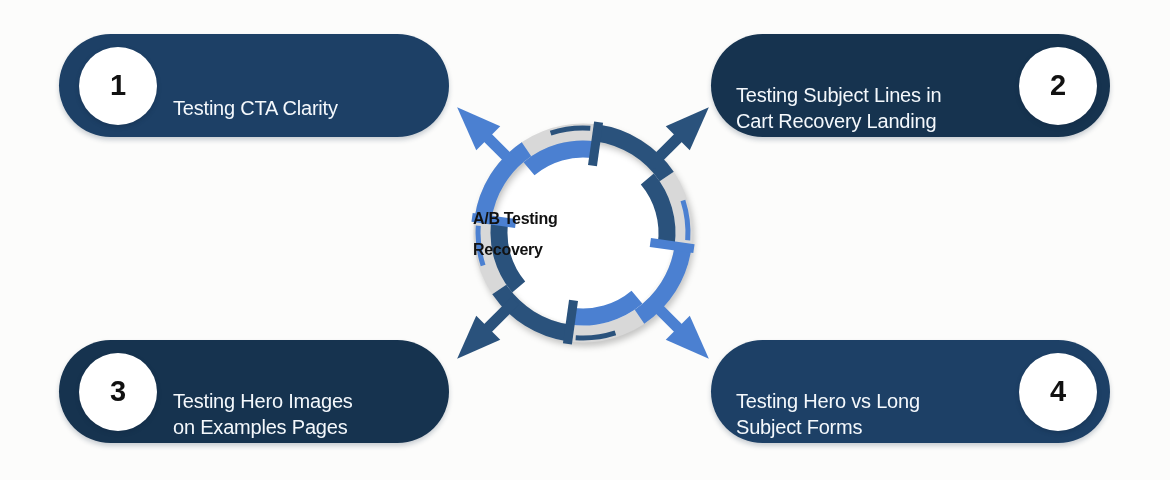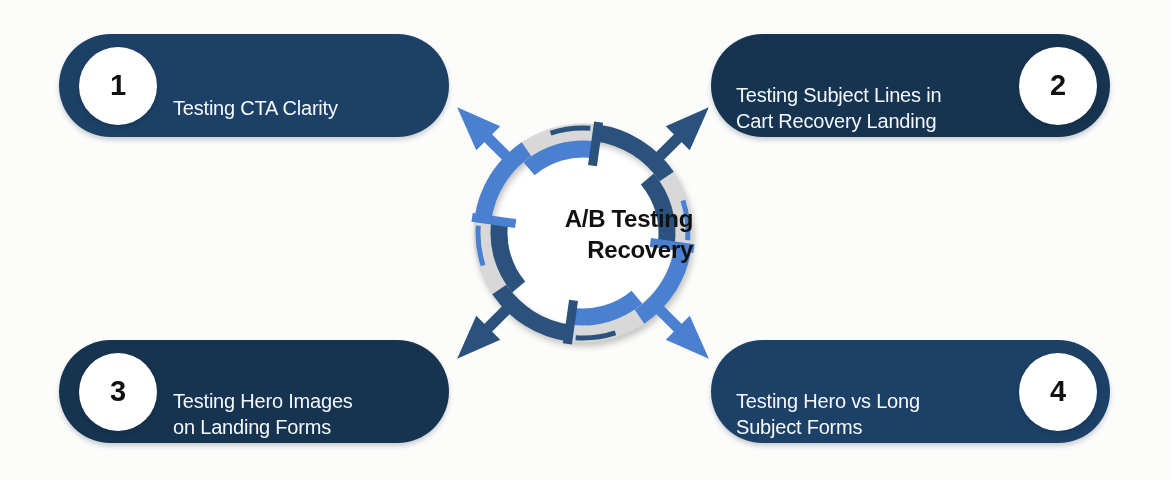--- a/index.html
+++ b/index.html
@@ -72,22 +72,22 @@
   #diagram {
     position: absolute;
     left: 398px; top: 48px;
     width: 370px; height: 370px;
   }
   .ring-shadow { filter: drop-shadow(2px 4px 3px rgba(0,0,0,.22)); }
   .center-title {
     position: absolute;
     left: 473px; top: 203px;
     width: 220px;
-    text-align: right;
-    font-size: 24px;
+    text-align: left;
+    font-size: 16px;
     line-height: 31px;
     font-weight: 700;
     letter-spacing: -0.3px;
     color: var(--title_color, #111);
   }
 </style>
 </head>
 <body>
 
 <div id="canvas">
@@ -110,21 +110,21 @@
       <div>Cart Recovery Landing</div>
     </div>
   </div>
 
   <div id="pill3" class="pill dark circle-left">
     <div class="num-circle">
       <span>3</span>
     </div>
     <div class="label">
       <div>Testing Hero Images</div>
-      <div>on Landing Forms</div>
+      <div>on Examples Pages</div>
     </div>
   </div>
 
   <div id="pill4" class="pill light circle-right">
     <div class="num-circle">
       <span>4</span>
     </div>
     <div class="label">
       <div>Testing Hero vs Long</div>
       <div>Subject Forms</div>

